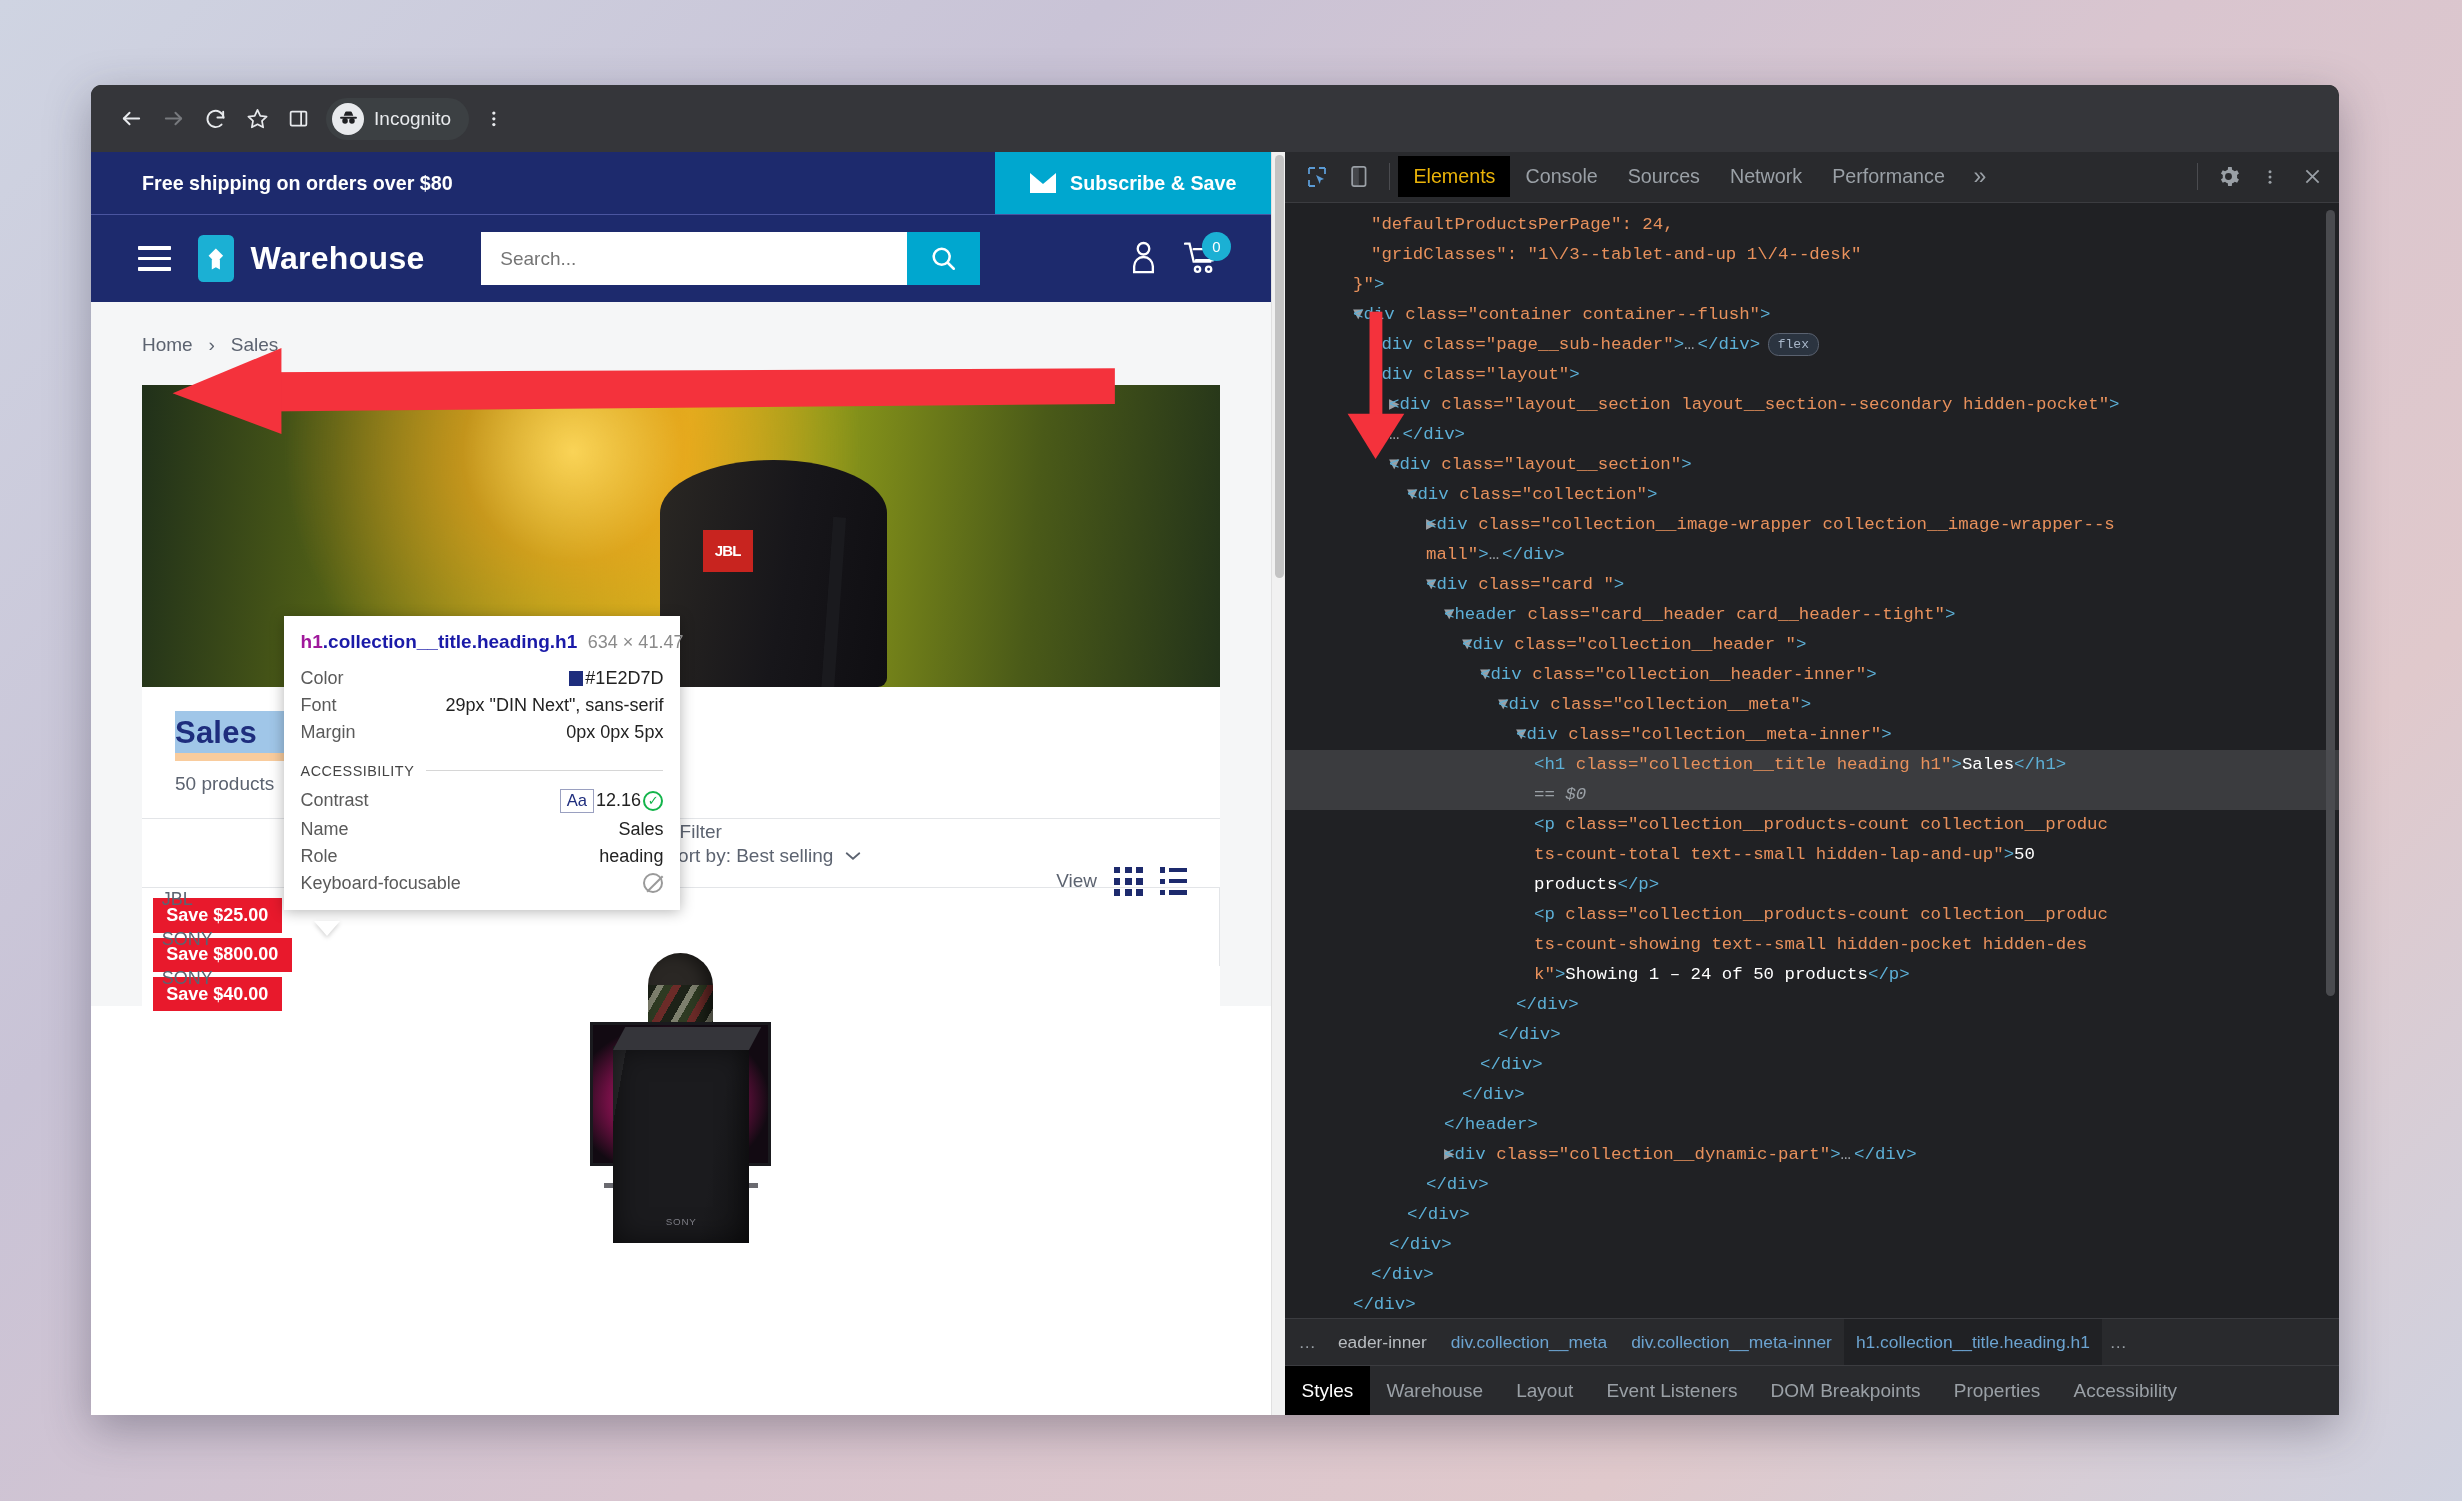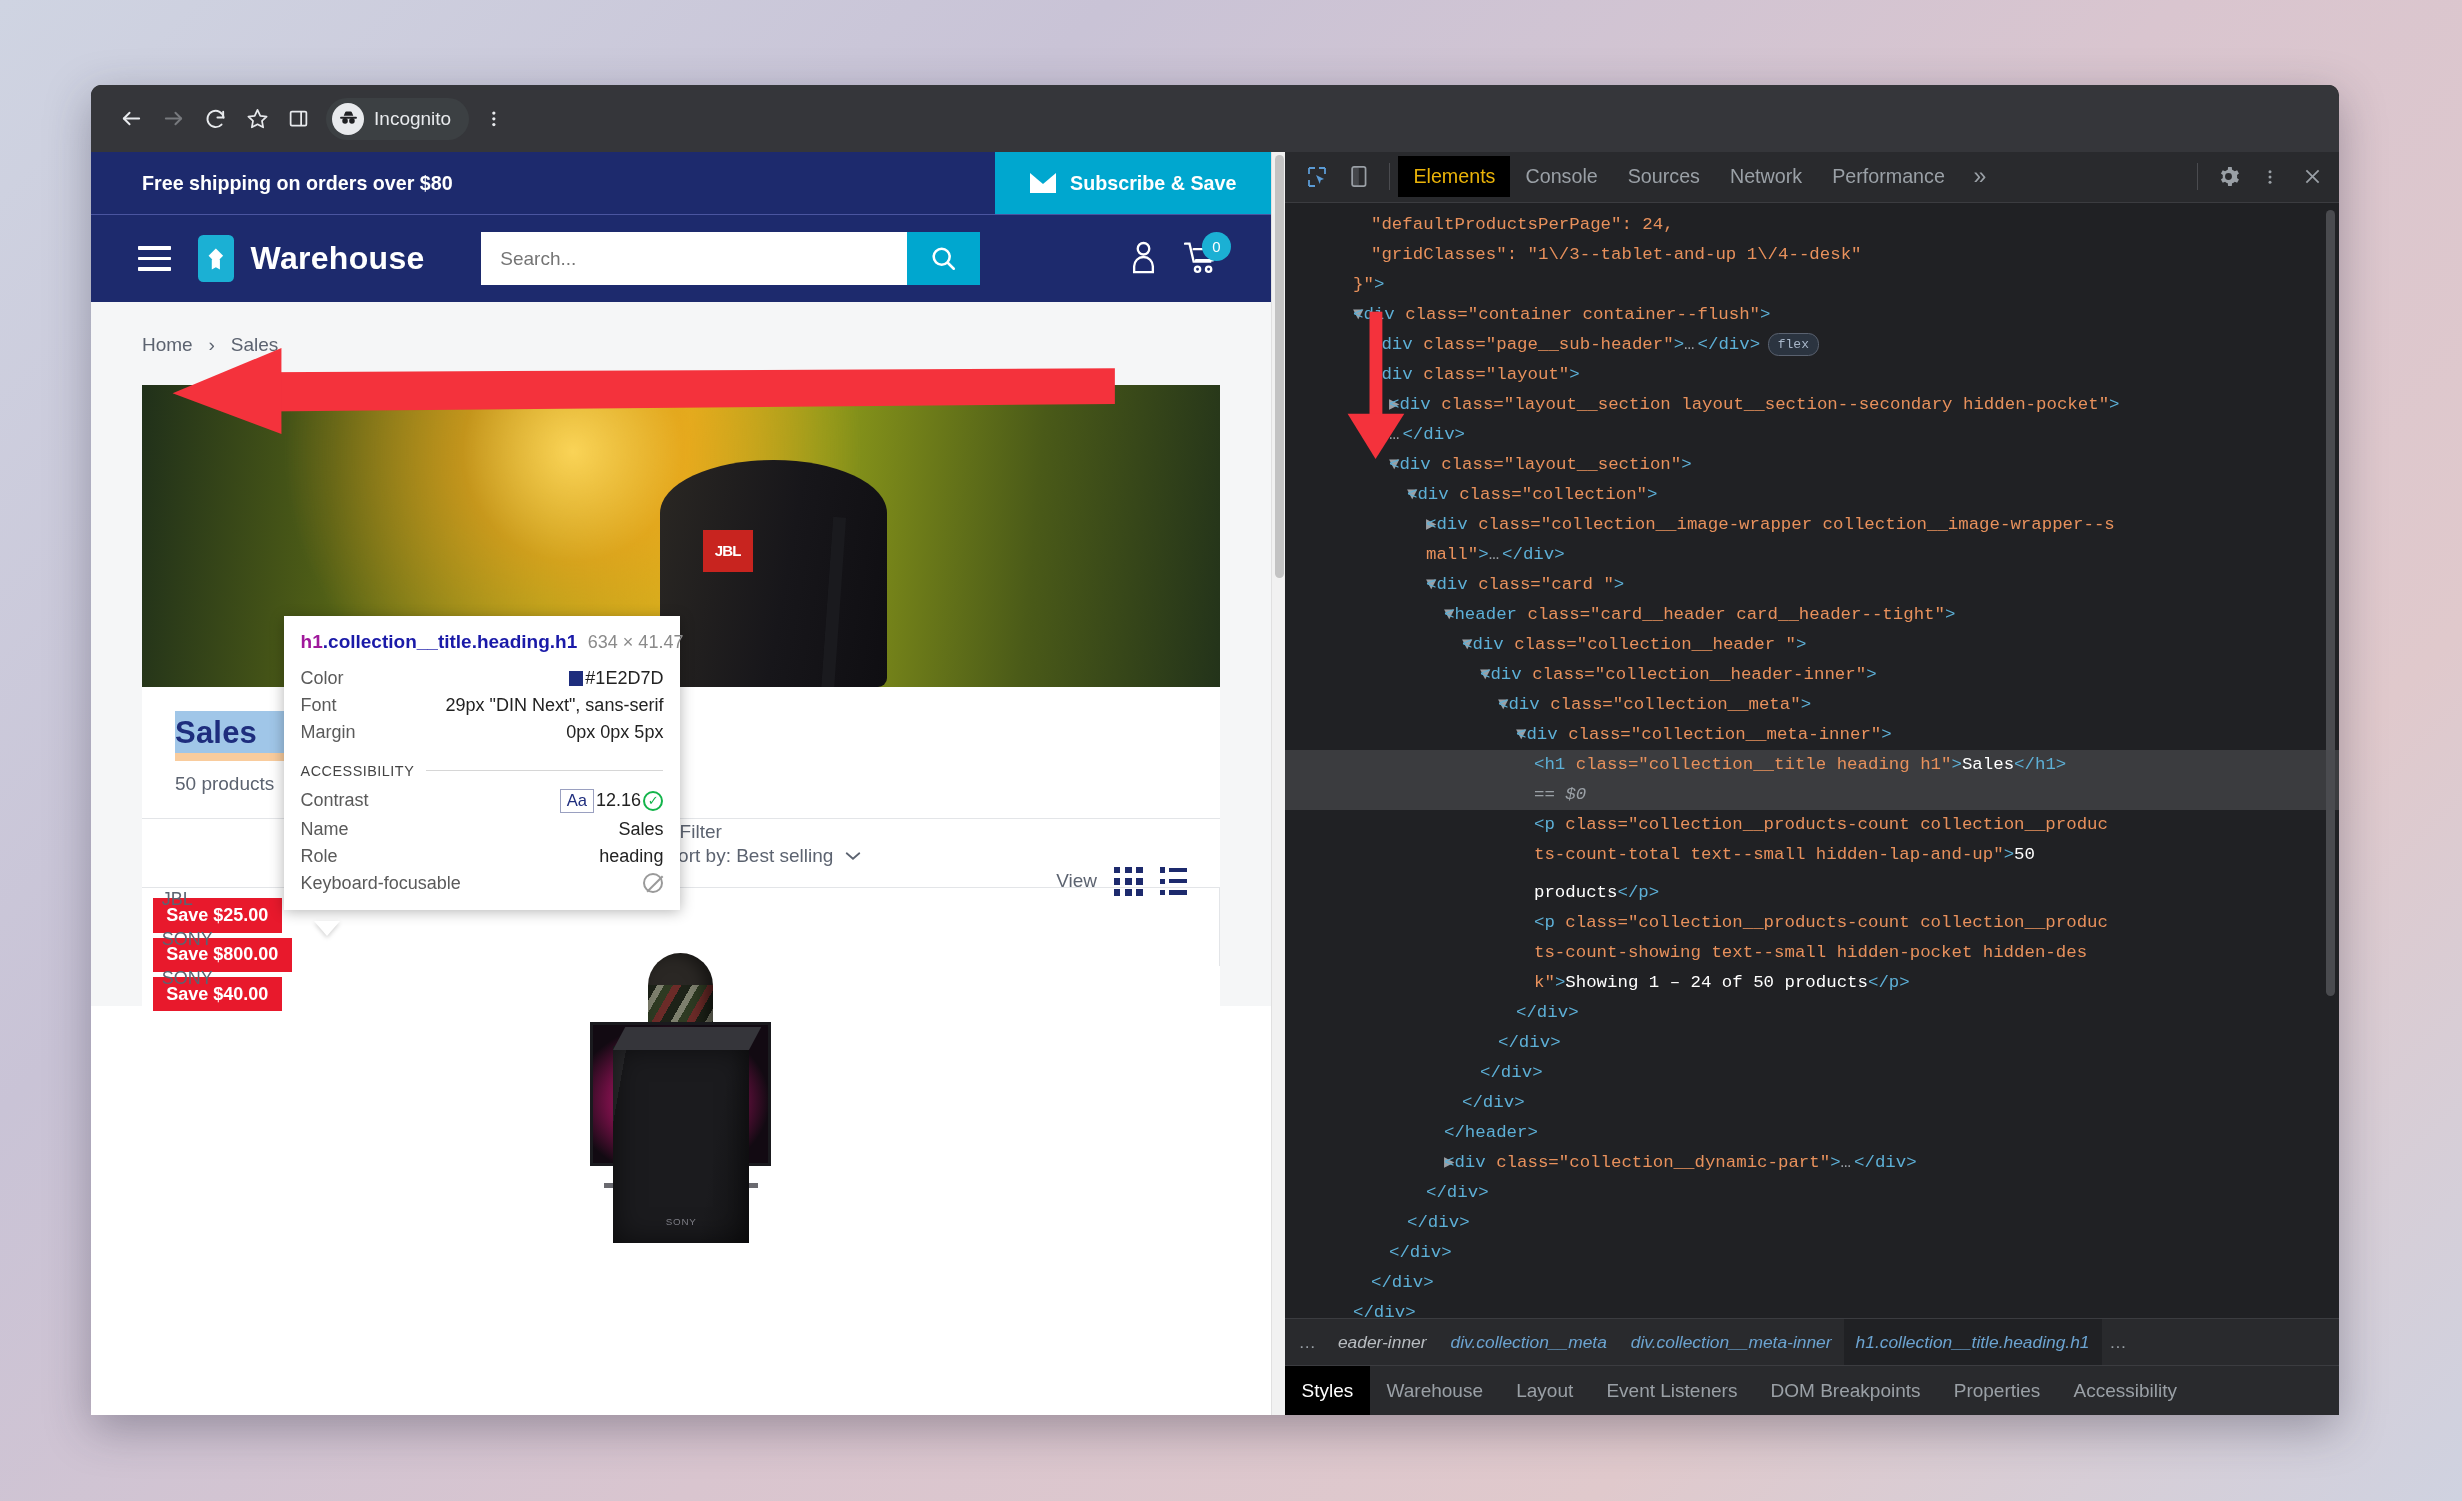--- a/index.html
+++ b/index.html
@@ -372,21 +372,20 @@
   }
 
   #dt-breadcrumb {
     height: 47px; background:#292a2d; border-top:0.8px solid #3b3c40;
     display:flex; align-items:center; gap:0; padding-left: 6px;
     font-size: 17.4px; color:#9aa0a6; overflow:hidden;
   }
   #dt-breadcrumb .bc {
     padding: 0 12px; height:47px; display:flex;align-items:center; white-space:nowrap;
     color:#6ba3d0;
-    font-style:italic;
   }
   #dt-breadcrumb .bc.muted { color:#b8bcc0; }
   #dt-breadcrumb .bc.active { color:#6ba3d0; background:#202124; }
   #dt-breadcrumb .ell { color:#9aa0a6; padding:0 7.6px; letter-spacing:2.3px;}
 
   #dt-bottom-tabs {
     height: 50px; background:#292a2d; border-top:0.8px solid #3b3c40;
     display:flex; align-items:center; padding-left: 0;
   }
   #dt-bottom-tabs .bt {
@@ -719,21 +718,21 @@
             <div class="dom-line" style="padding-left: 141px;"><span class="arrow-toggle">▼</span><span class="tw">&lt;div </span><span class="at">class="card "</span><span class="tw">&gt;</span></div>
             <div class="dom-line" style="padding-left: 159px;"><span class="arrow-toggle">▼</span><span class="tw">&lt;header </span><span class="at">class="card__header card__header--tight"</span><span class="tw">&gt;</span></div>
             <div class="dom-line" style="padding-left: 177px;"><span class="arrow-toggle">▼</span><span class="tw">&lt;div </span><span class="at">class="collection__header "</span><span class="tw">&gt;</span></div>
             <div class="dom-line" style="padding-left: 195px;"><span class="arrow-toggle">▼</span><span class="tw">&lt;div </span><span class="at">class="collection__header-inner"</span><span class="tw">&gt;</span></div>
             <div class="dom-line" style="padding-left: 213px;"><span class="arrow-toggle">▼</span><span class="tw">&lt;div </span><span class="at">class="collection__meta"</span><span class="tw">&gt;</span></div>
             <div class="dom-line" style="padding-left: 231px;"><span class="arrow-toggle">▼</span><span class="tw">&lt;div </span><span class="at">class="collection__meta-inner"</span><span class="tw">&gt;</span></div>
             <div class="dom-line sel" style="padding-left: 249px;"><span class="tw">&lt;h1 </span><span class="at">class="collection__title heading h1"</span><span class="tw">&gt;</span><span class="tx">Sales</span><span class="tw">&lt;/h1&gt;</span></div>
             <div class="dom-line sel" style="padding-left: 249px;"><span class="dollar0">== $0</span></div>
             <div class="dom-line" style="padding-left: 249px;"><span class="tw">&lt;p </span><span class="at">class="collection__products-count collection__produc</span></div>
             <div class="dom-line" style="padding-left: 249px;"><span class="at">ts-count-total text--small hidden-lap-and-up"</span><span class="tw">&gt;</span><span class="tx">50</span></div>
-            <div class="dom-line" style="padding-left: 249px; margin-top: 8px;"><span class="tx">products</span><span class="tw">&lt;/p&gt;</span></div>
+            <div class="dom-line" style="padding-left: 249px;"><span class="tx">products</span><span class="tw">&lt;/p&gt;</span></div>
             <div class="dom-line" style="padding-left: 249px;"><span class="tw">&lt;p </span><span class="at">class="collection__products-count collection__produc</span></div>
             <div class="dom-line" style="padding-left: 249px;"><span class="at">ts-count-showing text--small hidden-pocket hidden-des</span></div>
             <div class="dom-line" style="padding-left: 249px;"><span class="at">k"</span><span class="tw">&gt;</span><span class="tx">Showing 1 – 24 of 50 products</span><span class="tw">&lt;/p&gt;</span></div>
             <div class="dom-line" style="padding-left: 231px;"><span class="tw">&lt;/div&gt;</span></div>
             <div class="dom-line" style="padding-left: 213px;"><span class="tw">&lt;/div&gt;</span></div>
             <div class="dom-line" style="padding-left: 195px;"><span class="tw">&lt;/div&gt;</span></div>
             <div class="dom-line" style="padding-left: 177px;"><span class="tw">&lt;/div&gt;</span></div>
             <div class="dom-line" style="padding-left: 159px;"><span class="tw">&lt;/header&gt;</span></div>
             <div class="dom-line" style="padding-left: 159px;"><span class="arrow-toggle">▶</span><span class="tw">&lt;div </span><span class="at">class="collection__dynamic-part"</span><span class="tw">&gt;</span><span class="sel-dots">…</span><span class="tw">&lt;/div&gt;</span></div>
             <div class="dom-line" style="padding-left: 141px;"><span class="tw">&lt;/div&gt;</span></div>

